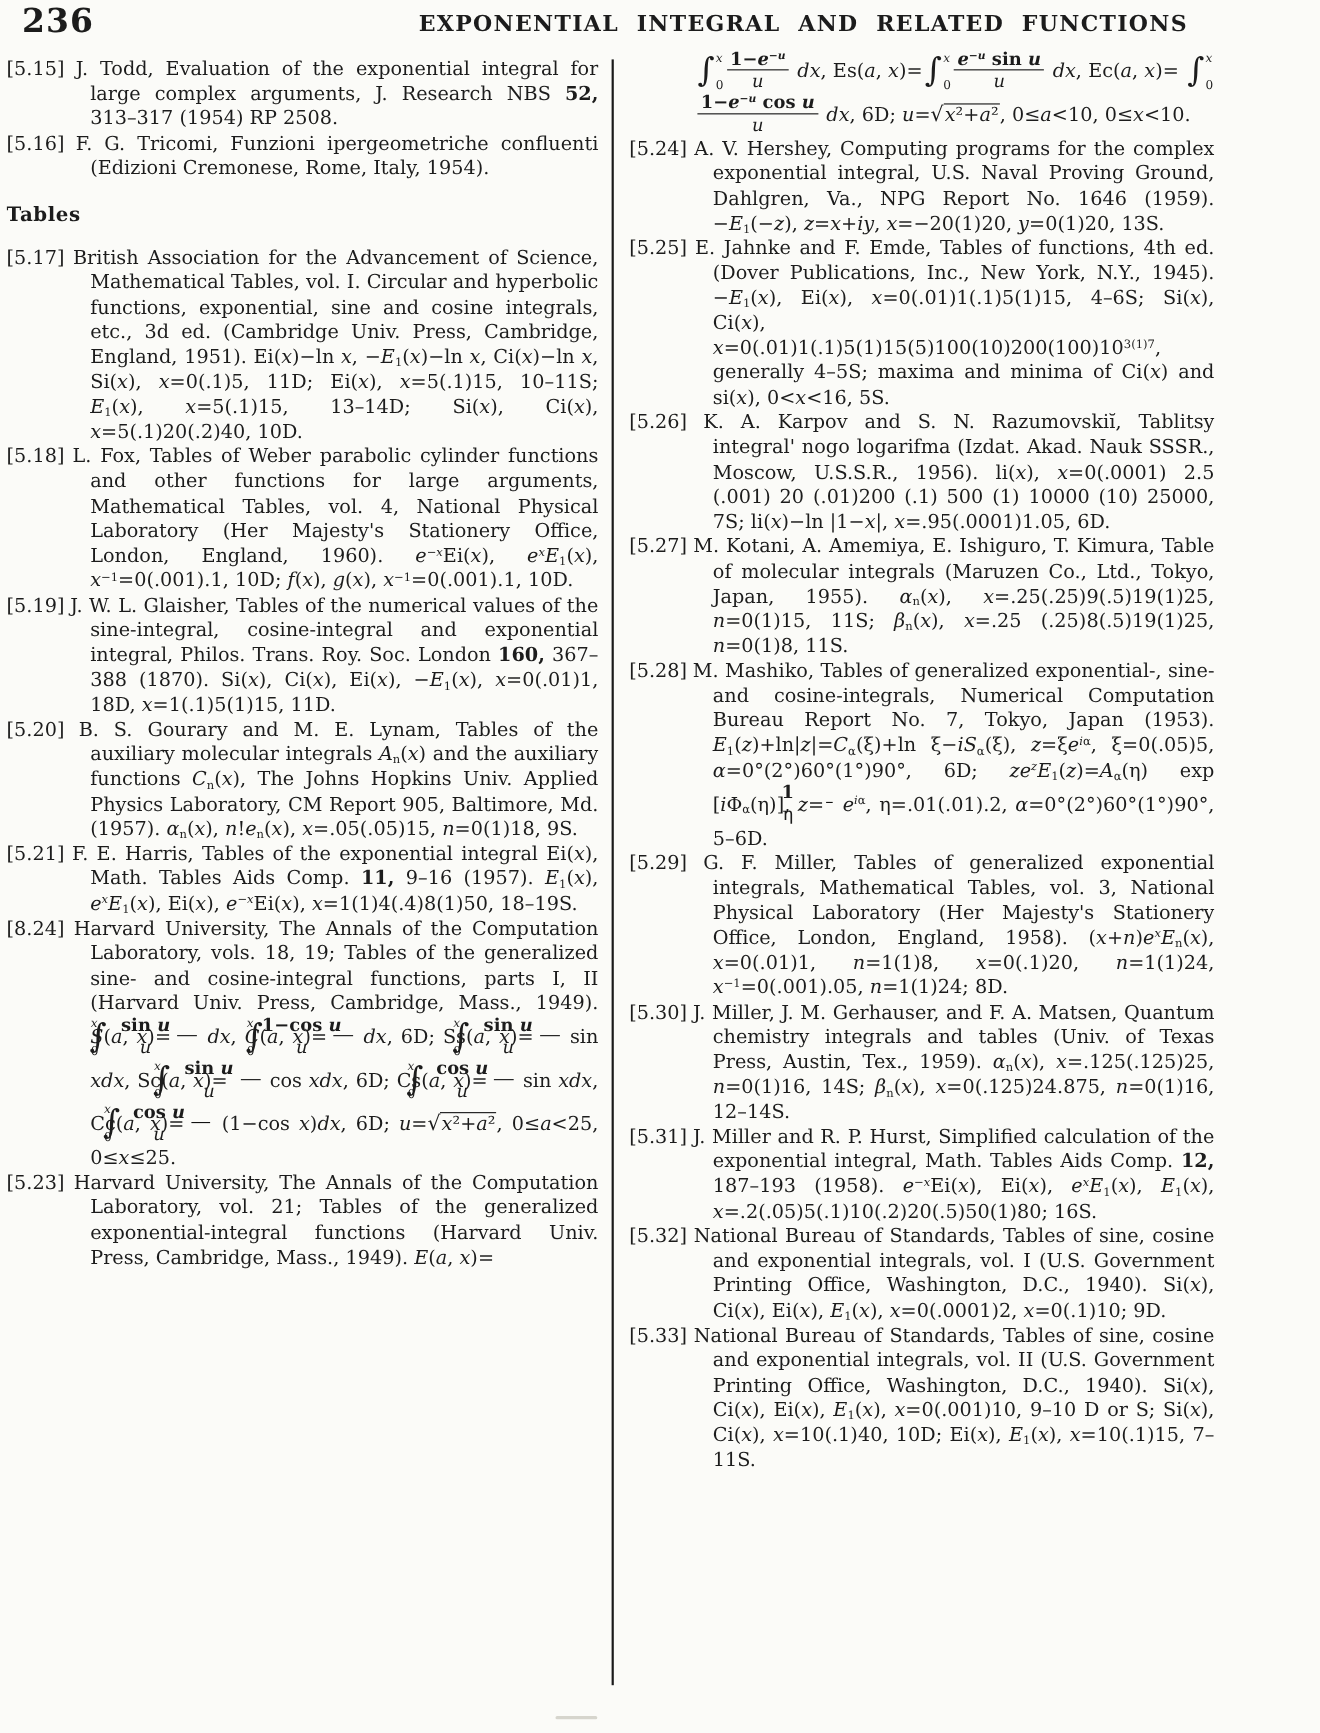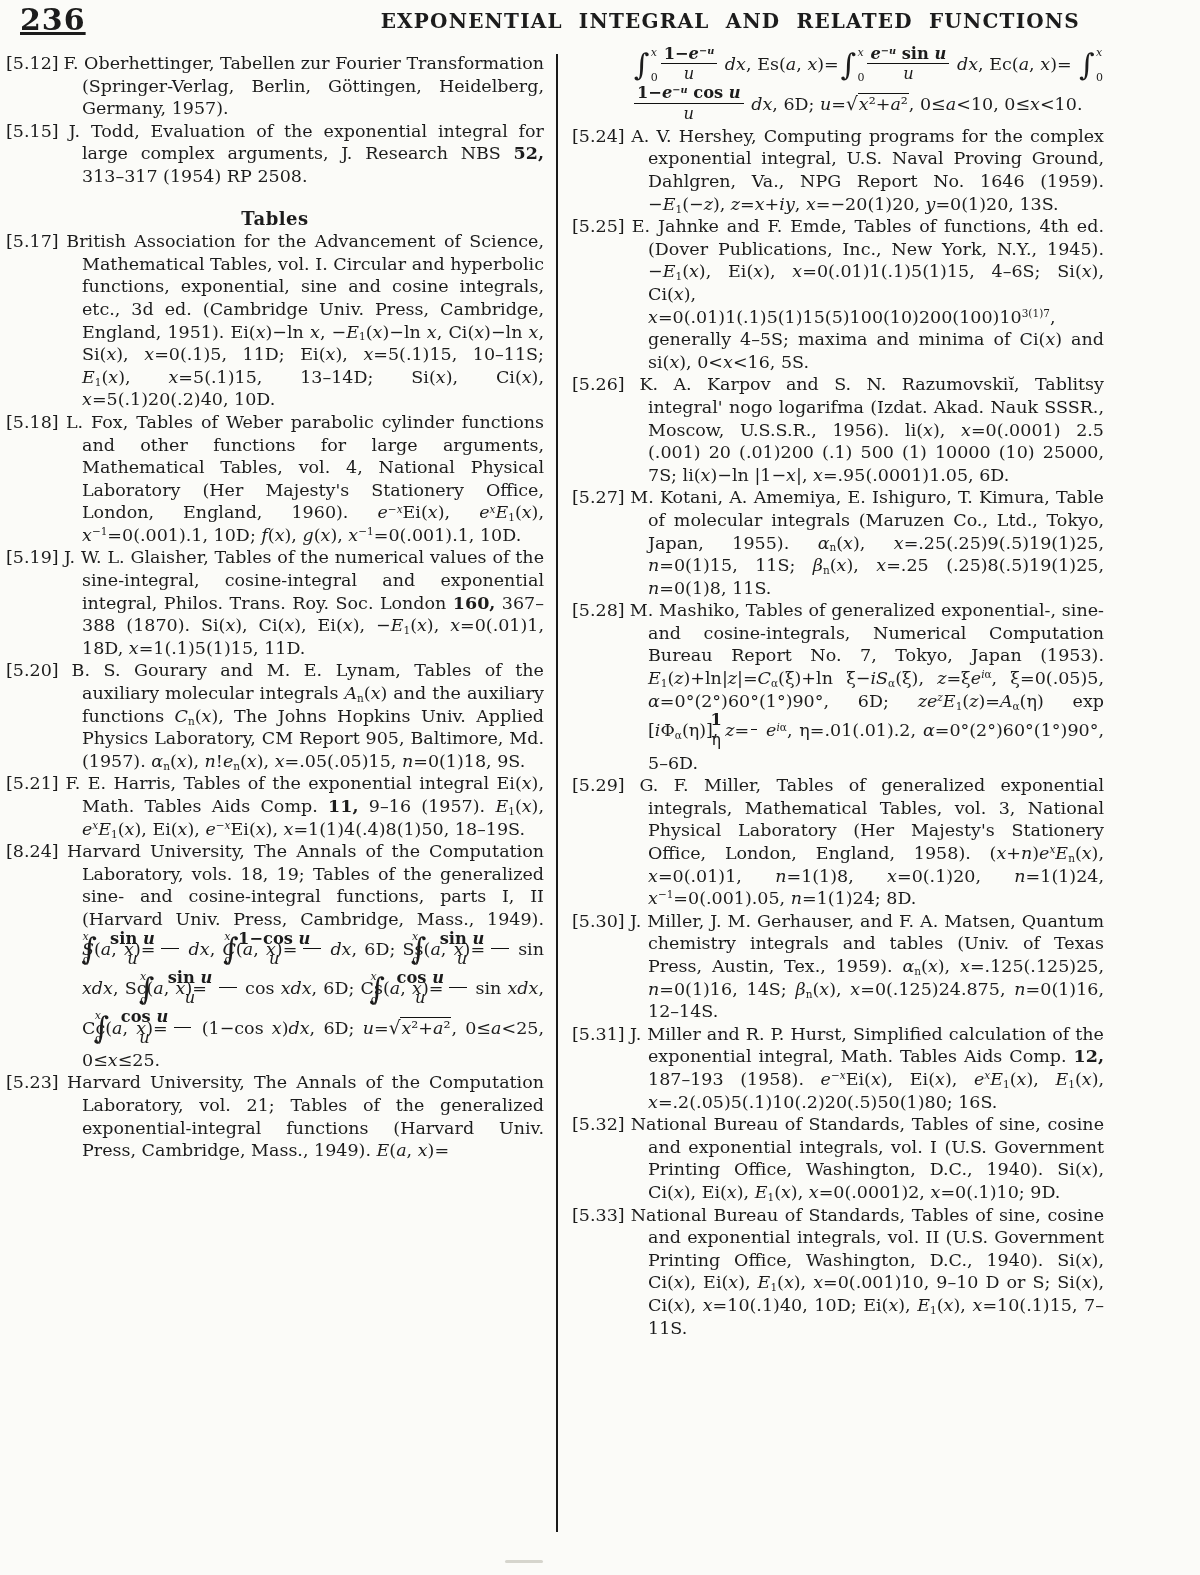--- a/index.html
+++ b/index.html
@@ -9,21 +9,21 @@
     font-family:"DejaVu Serif","Liberation Serif",serif;
     color:#1c1c1c;
     position:relative;
     overflow:hidden;
     -webkit-font-smoothing:antialiased;
   }
   .page{position:absolute;inset:0;}
   
   .pg-num{
     position:absolute;left:20px;top:2px;
-    font-size:30px;font-weight:bold;letter-spacing:1px;text-decoration:underline;
+    font-size:30px;font-weight:bold;letter-spacing:1px;
   }
   .run-title{
     position:absolute;left:60px;top:9px;width:1020px;
     text-align:right;
     font-size:20px;font-weight:bold;
     letter-spacing:1.2px;word-spacing:8px;
   }
   
   .col{
     position:absolute;
@@ -37,22 +37,22 @@
     background:#1a1a1a;
   }
   
   .ref{
     margin:0;text-align:justify;
     padding-left:76px;text-indent:-76px;
   }
   .ref .lbl{display:inline-block;width:52px;text-indent:0;}
   .ref.cont{padding-left:60px;text-indent:0;}
   .tbl-h{
-    text-align:center;font-weight:bold;font-size:18px;
-    margin:20px 0 0 0;letter-spacing:.5px;
+    text-align:left;font-weight:bold;font-size:18px;
+    margin:20px 0 16px 0;letter-spacing:.5px;
   }
   
   .v{font-style:italic;}
   .bb{font-weight:bold;}
   sup,sub{font-size:.6em;line-height:0;}
   sup{vertical-align:baseline;position:relative;top:-.55em;}
   sub{vertical-align:baseline;position:relative;top:.28em;}
   .fr{
     display:inline-block;vertical-align:middle;
     text-align:center;font-size:.93em;line-height:1.18;
@@ -79,22 +79,22 @@
   }
 </style>
 </head>
 <body>
 
 <div class="page">
   <span class="pg-num">236</span>
   <div class="run-title">EXPONENTIAL INTEGRAL AND RELATED FUNCTIONS</div>
 
   <div class="col left" id="col-left">
-      <p class="ref"><span class="lbl">[5.12]</span> <span class="bdy">F. Oberhettinger, Tabellen zur Fourier Transformation (Springer-Verlag, Berlin, Göttingen, Heidelberg, Germany, 1957).</span></p>
       <p class="ref"><span class="lbl">[5.15]</span> <span class="bdy">J. Todd, Evaluation of the exponential integral for large complex arguments, J. Research NBS <span class="bb">52,</span> 313–317 (1954) RP 2508.</span></p>
+      <p class="ref"><span class="lbl">[5.16]</span> <span class="bdy">F. G. Tricomi, Funzioni ipergeometriche confluenti (Edizioni Cremonese, Rome, Italy, 1954).</span></p>
       <div class="tbl-h">Tables</div>
       <p class="ref"><span class="lbl">[5.17]</span> <span class="bdy">British Association for the Advancement of Science, Mathematical Tables, vol. I. Circular and hyperbolic functions, exponential, sine and cosine integrals, etc., 3d ed. (Cambridge Univ. Press, Cambridge, England, 1951).  Ei(<span class="v">x</span>)−ln <span class="v">x</span>, −<span class="v">E</span><sub>1</sub>(<span class="v">x</span>)−ln <span class="v">x</span>, Ci(<span class="v">x</span>)−ln <span class="v">x</span>, Si(<span class="v">x</span>), <span class="v">x</span>=0(.1)5, 11D; Ei(<span class="v">x</span>), <span class="v">x</span>=5(.1)15, 10–11S; <span class="v">E</span><sub>1</sub>(<span class="v">x</span>), <span class="v">x</span>=5(.1)15, 13–14D; Si(<span class="v">x</span>), Ci(<span class="v">x</span>), <span class="v">x</span>=5(.1)20(.2)40, 10D.</span></p>
       <p class="ref"><span class="lbl">[5.18]</span> <span class="bdy">L. Fox, Tables of Weber parabolic cylinder functions and other functions for large arguments, Mathematical Tables, vol. 4, National Physical Laboratory (Her Majesty's Stationery Office, London, England, 1960).  <span class="v">e</span><sup>−<span class="v">x</span></sup>Ei(<span class="v">x</span>), <span class="v">e</span><sup><span class="v">x</span></sup><span class="v">E</span><sub>1</sub>(<span class="v">x</span>), <span class="v">x</span><sup>−1</sup>=0(.001).1, 10D; <span class="v">f</span>(<span class="v">x</span>), <span class="v">g</span>(<span class="v">x</span>), <span class="v">x</span><sup>−1</sup>=0(.001).1,  10D.</span></p>
       <p class="ref"><span class="lbl">[5.19]</span> <span class="bdy">J. W. L. Glaisher, Tables of the numerical values of the sine-integral, cosine-integral and exponential integral, Philos. Trans. Roy. Soc. London <span class="bb">160,</span> 367–388 (1870).  Si(<span class="v">x</span>), Ci(<span class="v">x</span>), Ei(<span class="v">x</span>), −<span class="v">E</span><sub>1</sub>(<span class="v">x</span>), <span class="v">x</span>=0(.01)1,  18D, <span class="v">x</span>=1(.1)5(1)15,  11D.</span></p>
       <p class="ref"><span class="lbl">[5.20]</span> <span class="bdy">B. S. Gourary and M. E. Lynam, Tables of the auxiliary molecular integrals <span class="v">A</span><sub>n</sub>(<span class="v">x</span>) and the auxiliary functions <span class="v">C</span><sub>n</sub>(<span class="v">x</span>), The Johns Hopkins Univ. Applied Physics Laboratory, CM Report 905, Baltimore, Md. (1957).  <span class="v">α</span><sub>n</sub>(<span class="v">x</span>),  <span class="v">n</span>!<span class="v">e</span><sub>n</sub>(<span class="v">x</span>), <span class="v">x</span>=.05(.05)15, <span class="v">n</span>=0(1)18,  9S.</span></p>
       <p class="ref"><span class="lbl">[5.21]</span> <span class="bdy">F. E. Harris, Tables of the exponential integral Ei(<span class="v">x</span>), Math. Tables Aids Comp. <span class="bb">11,</span> 9–16 (1957). <span class="v">E</span><sub>1</sub>(<span class="v">x</span>), <span class="v">e</span><sup><span class="v">x</span></sup><span class="v">E</span><sub>1</sub>(<span class="v">x</span>), Ei(<span class="v">x</span>), <span class="v">e</span><sup>−<span class="v">x</span></sup>Ei(<span class="v">x</span>), <span class="v">x</span>=1(1)4(.4)8(1)50, 18–19S.</span></p>
       <p class="ref"><span class="lbl">[8.24]</span> <span class="bdy">Harvard University, The Annals of the Computation Laboratory, vols. 18, 19; Tables of the generalized sine- and cosine-integral functions, parts I, II (Harvard Univ. Press, Cambridge, Mass., 1949).  <span class="v">S</span>(<span class="v">a</span>, <span class="v">x</span>)=<span class="int">
             <span class="g">∫</span>
             <span class="lm">
               <span class="up"><span class="v">x</span></span>

